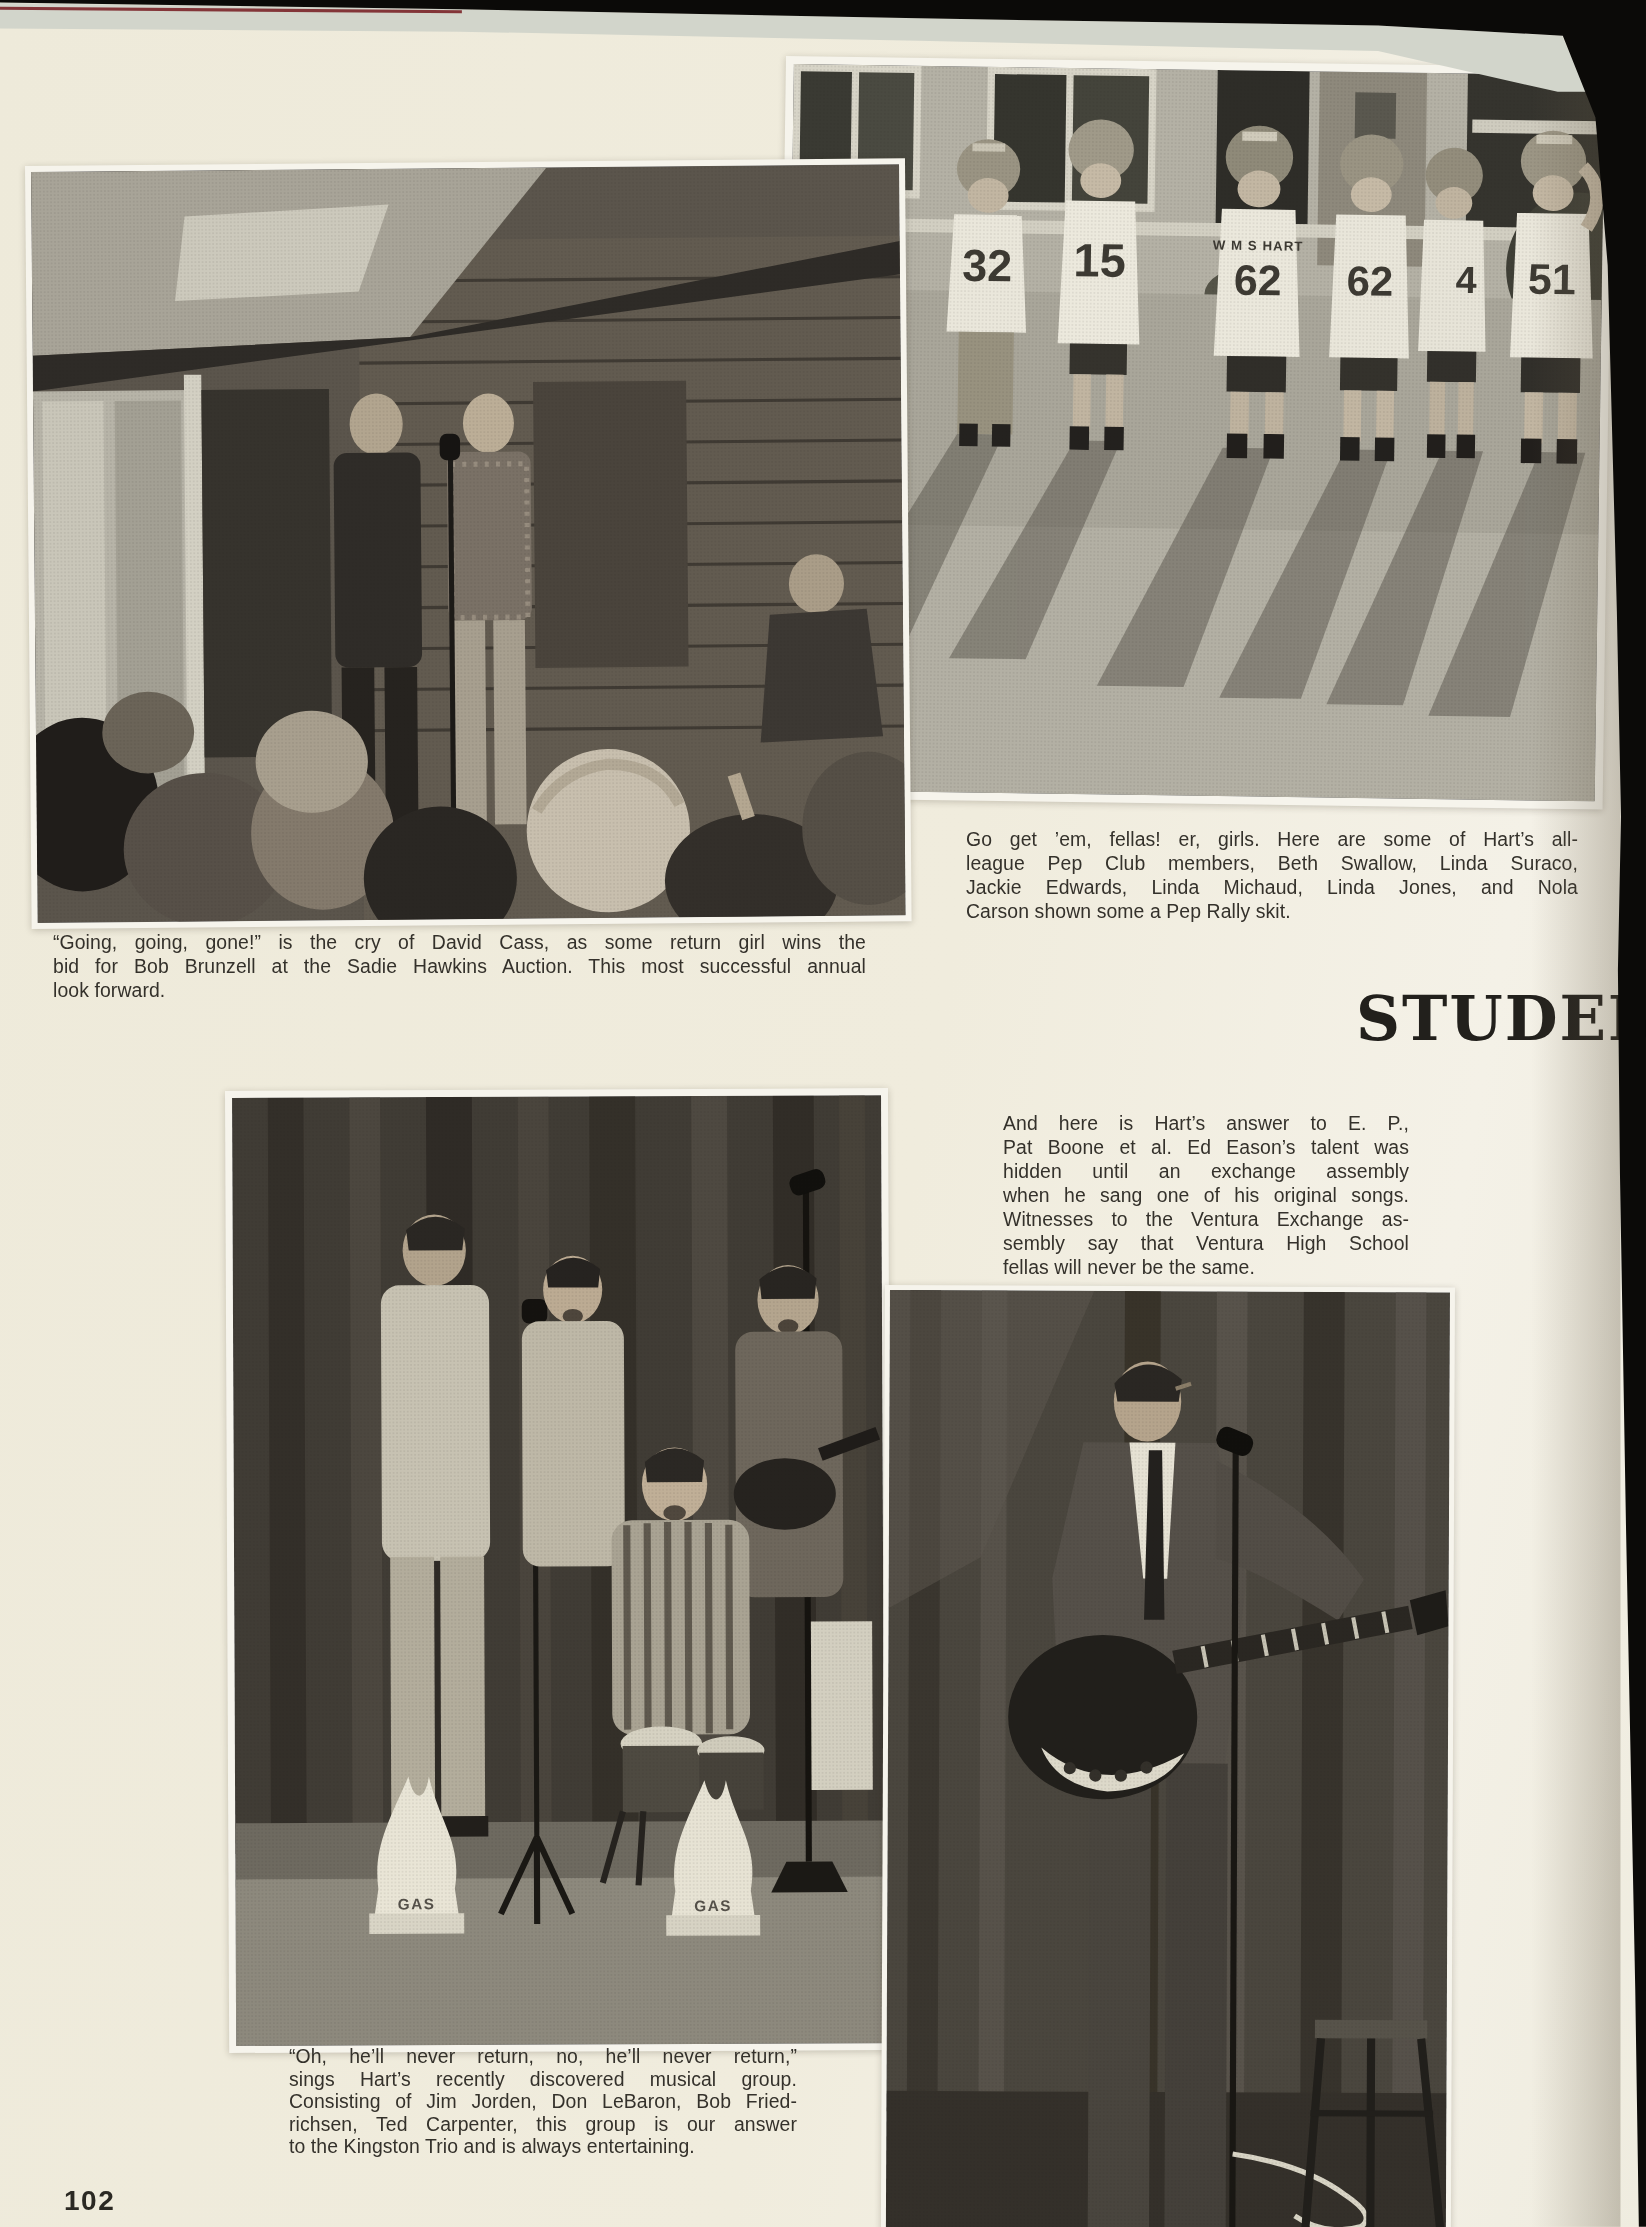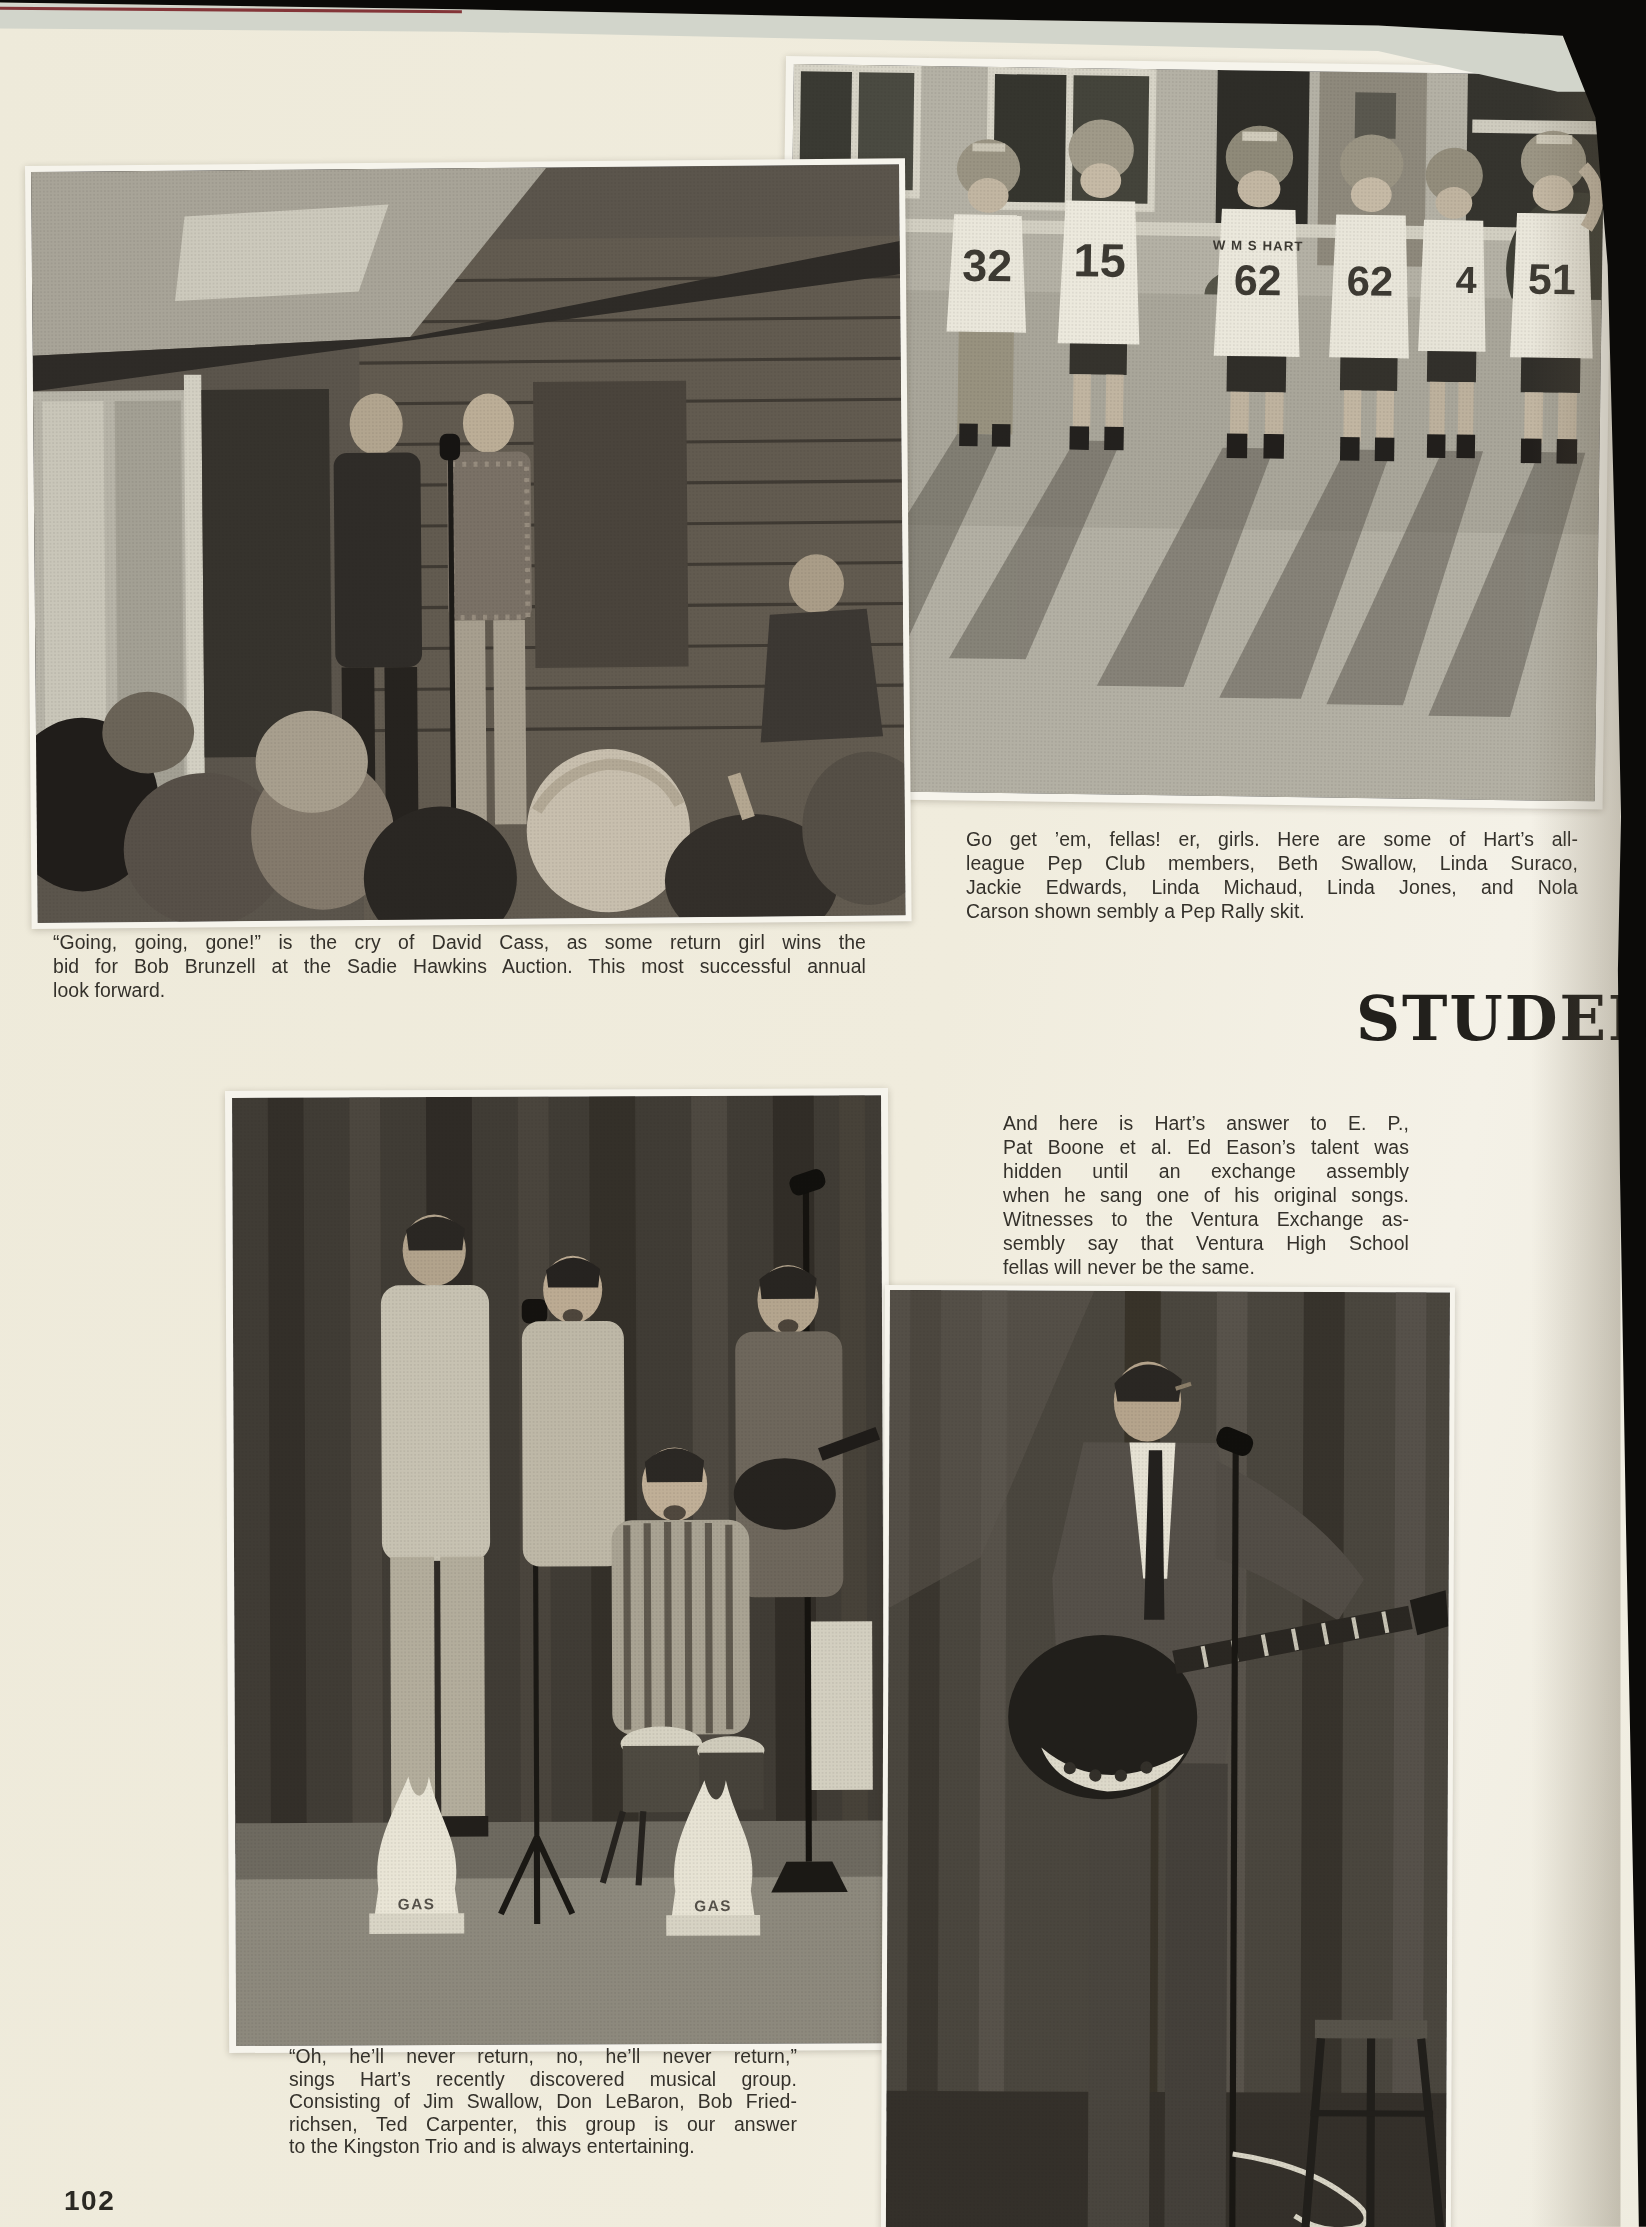--- a/index.html
+++ b/index.html
@@ -361,39 +361,39 @@
   <div class="cap" id="cap-auction">
     <div class="ln">“Going, going, gone!” is the cry of David Cass, as some return girl wins the</div>
     <div class="ln">bid for Bob Brunzell at the Sadie Hawkins Auction. This most successful annual</div>
     <div class="ln last">look forward.</div>
   </div>
 
   <div class="cap" id="cap-pep">
     <div class="ln">Go get ’em, fellas! er, girls. Here are some of Hart’s all-</div>
     <div class="ln">league Pep Club members, Beth Swallow, Linda Suraco,</div>
     <div class="ln">Jackie Edwards, Linda Michaud, Linda Jones, and Nola</div>
-    <div class="ln last">Carson shown sembly a Pep Rally skit.</div>
+    <div class="ln last">Carson shown some a Pep Rally skit.</div>
   </div>
 
   <div id="heading">STUDENT</div>
 
   <div class="cap" id="para-eason">
     <div class="ln">And here is Hart’s answer to E. P.,</div>
     <div class="ln">Pat Boone et al. Ed Eason’s talent was</div>
     <div class="ln">hidden until an exchange assembly</div>
     <div class="ln">when he sang one of his original songs.</div>
     <div class="ln">Witnesses to the Ventura Exchange as-</div>
     <div class="ln">sembly say that Ventura High School</div>
     <div class="ln last">fellas will never be the same.</div>
   </div>
 
   <div class="cap" id="cap-trio">
     <div class="ln">“Oh, he’ll never return, no, he’ll never return,”</div>
     <div class="ln">sings Hart’s recently discovered musical group.</div>
-    <div class="ln">Consisting of Jim Swallow, Don LeBaron, Bob Fried-</div>
+    <div class="ln">Consisting of Jim Jorden, Don LeBaron, Bob Fried-</div>
     <div class="ln">richsen, Ted Carpenter, this group is our answer</div>
     <div class="ln last">to the Kingston Trio and is always entertaining.</div>
   </div>
 
   <div id="pagenum">102</div>
 
   <svg class="edges" viewBox="0 0 3225 4363" preserveAspectRatio="none">
     <defs>
       <linearGradient id="gutterGrad" x1="0" y1="0" x2="1" y2="0">
         <stop offset="0" stop-color="#6b5f4a" stop-opacity="0"></stop>

